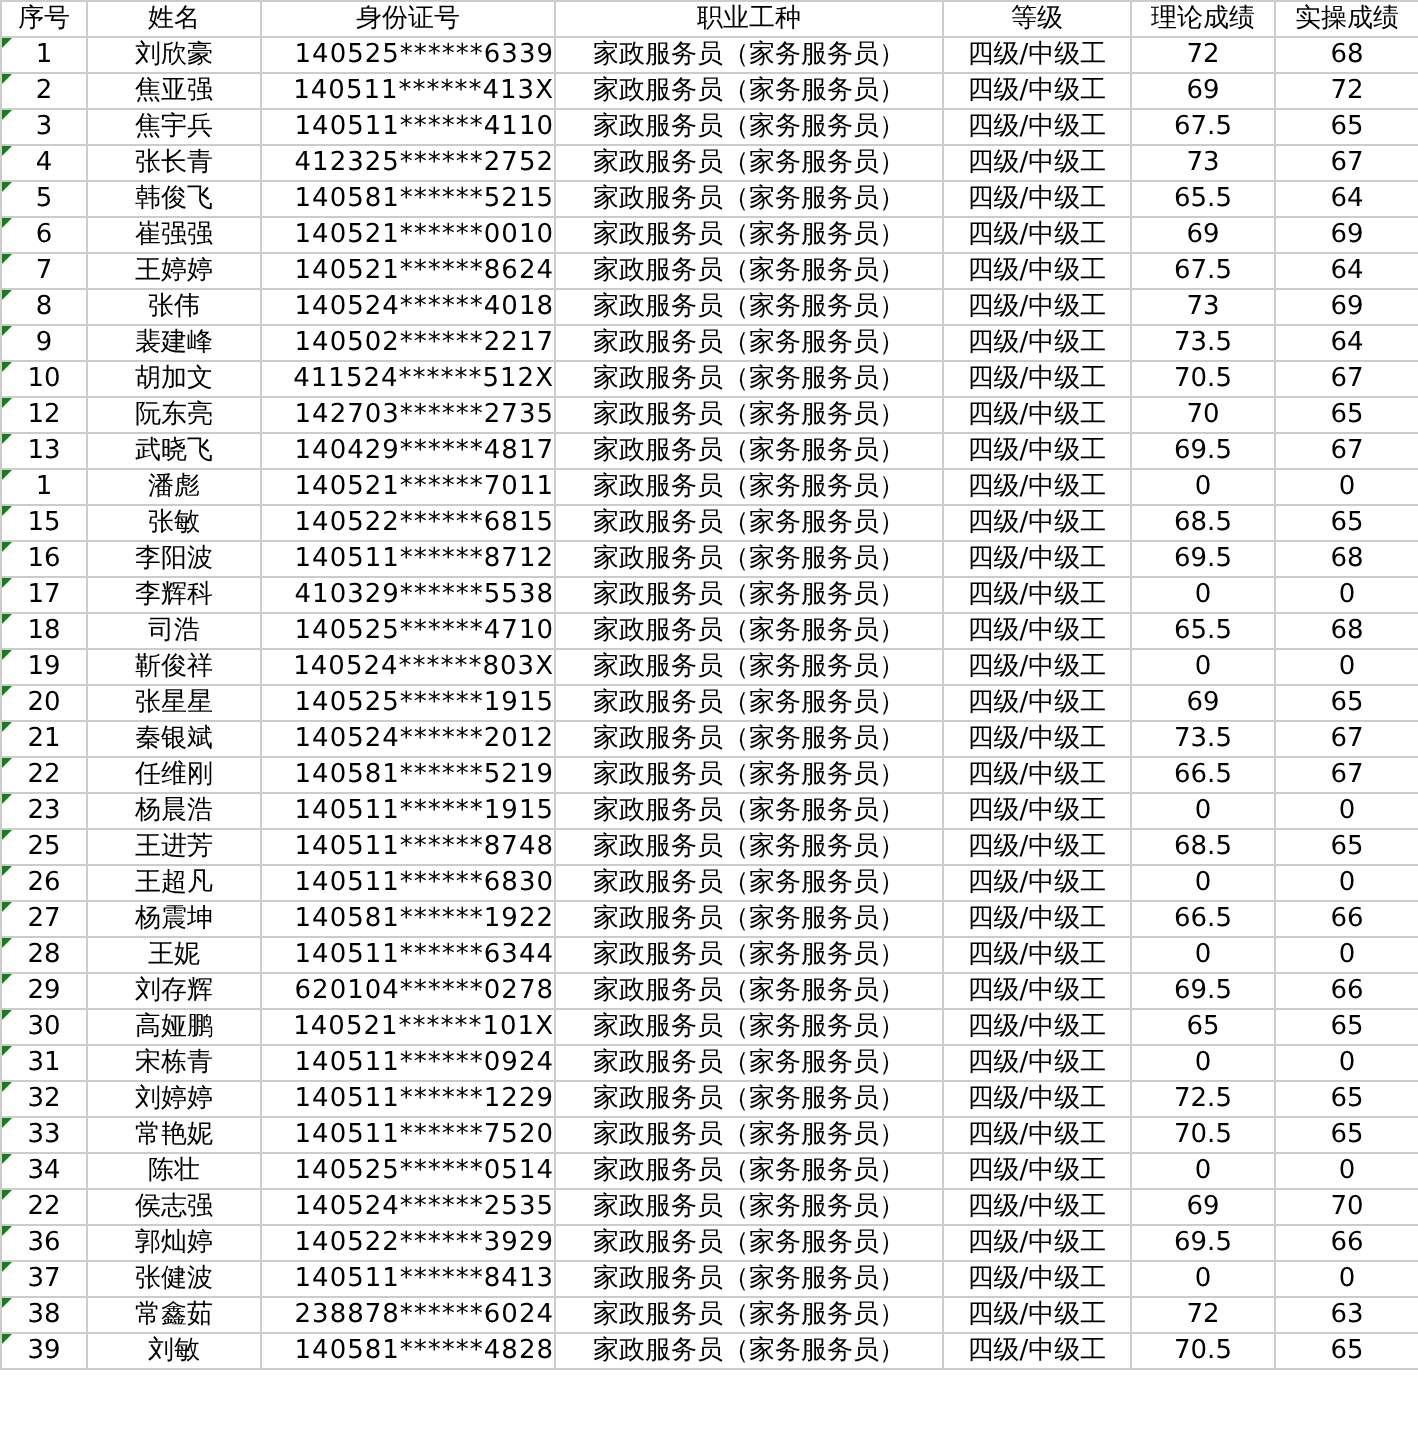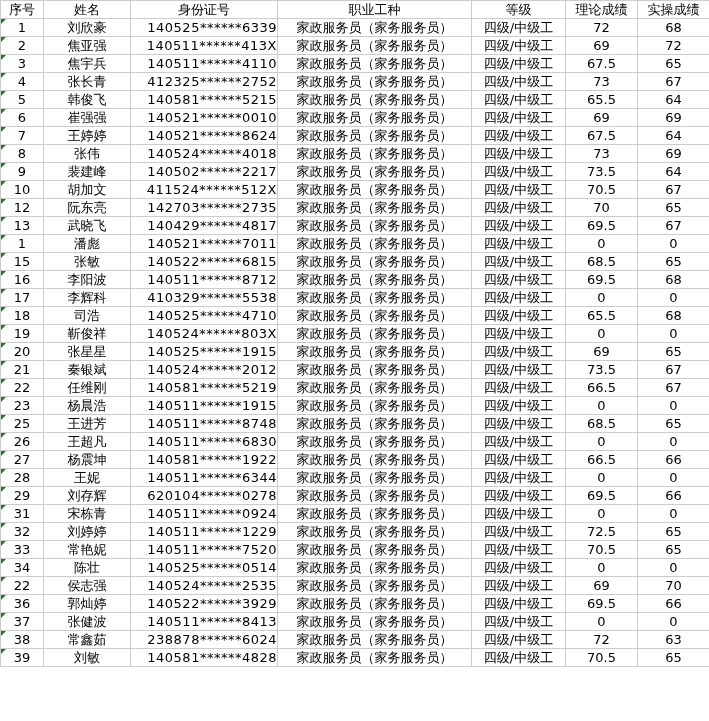--- a/index.html
+++ b/index.html
@@ -313,20 +313,29 @@
       <tr data-name="table-row">
         <td class="cell-no" data-name="cell-no"><span class="err-tri" data-name="error-indicator-icon"></span><span data-name="row-number">29</span></td>
         <td class="cell-name" data-name="cell-name">刘存辉</td>
         <td class="cell-id" data-name="cell-id">620104******0278</td>
         <td class="cell-job" data-name="cell-job">家政服务员（家务服务员）</td>
         <td class="cell-grade" data-name="cell-grade">四级/中级工</td>
         <td class="cell-theory" data-name="cell-theory">69.5</td>
         <td class="cell-practical" data-name="cell-practical">66</td>
       </tr>
       <tr data-name="table-row">
+        <td class="cell-no" data-name="cell-no"><span class="err-tri" data-name="error-indicator-icon"></span><span data-name="row-number">30</span></td>
+        <td class="cell-name" data-name="cell-name">高娅鹏</td>
+        <td class="cell-id" data-name="cell-id">140521******101X</td>
+        <td class="cell-job" data-name="cell-job">家政服务员（家务服务员）</td>
+        <td class="cell-grade" data-name="cell-grade">四级/中级工</td>
+        <td class="cell-theory" data-name="cell-theory">65</td>
+        <td class="cell-practical" data-name="cell-practical">65</td>
+      </tr>
+      <tr data-name="table-row">
         <td class="cell-no" data-name="cell-no"><span class="err-tri" data-name="error-indicator-icon"></span><span data-name="row-number">31</span></td>
         <td class="cell-name" data-name="cell-name">宋栋青</td>
         <td class="cell-id" data-name="cell-id">140511******0924</td>
         <td class="cell-job" data-name="cell-job">家政服务员（家务服务员）</td>
         <td class="cell-grade" data-name="cell-grade">四级/中级工</td>
         <td class="cell-theory" data-name="cell-theory">0</td>
         <td class="cell-practical" data-name="cell-practical">0</td>
       </tr>
       <tr data-name="table-row">
         <td class="cell-no" data-name="cell-no"><span class="err-tri" data-name="error-indicator-icon"></span><span data-name="row-number">32</span></td>

